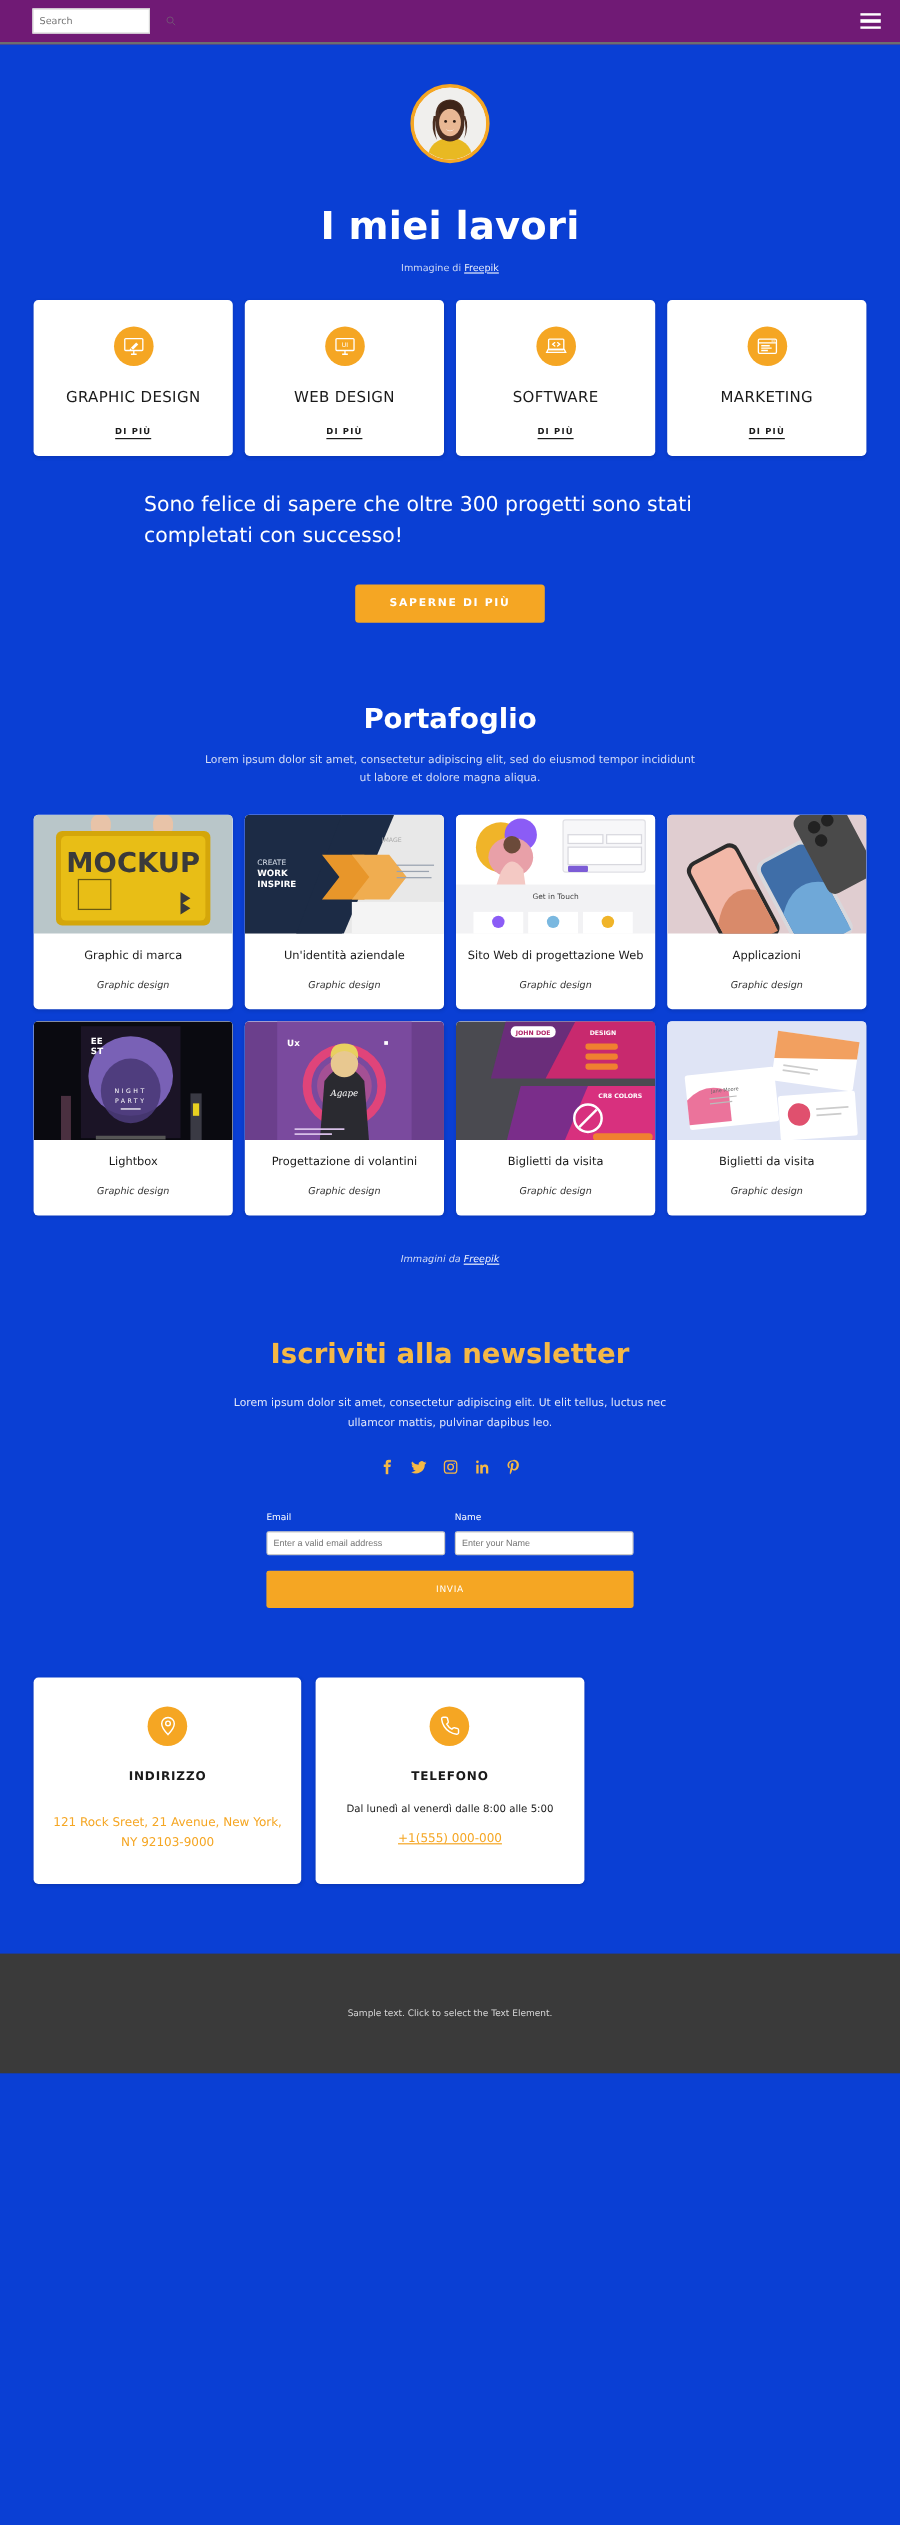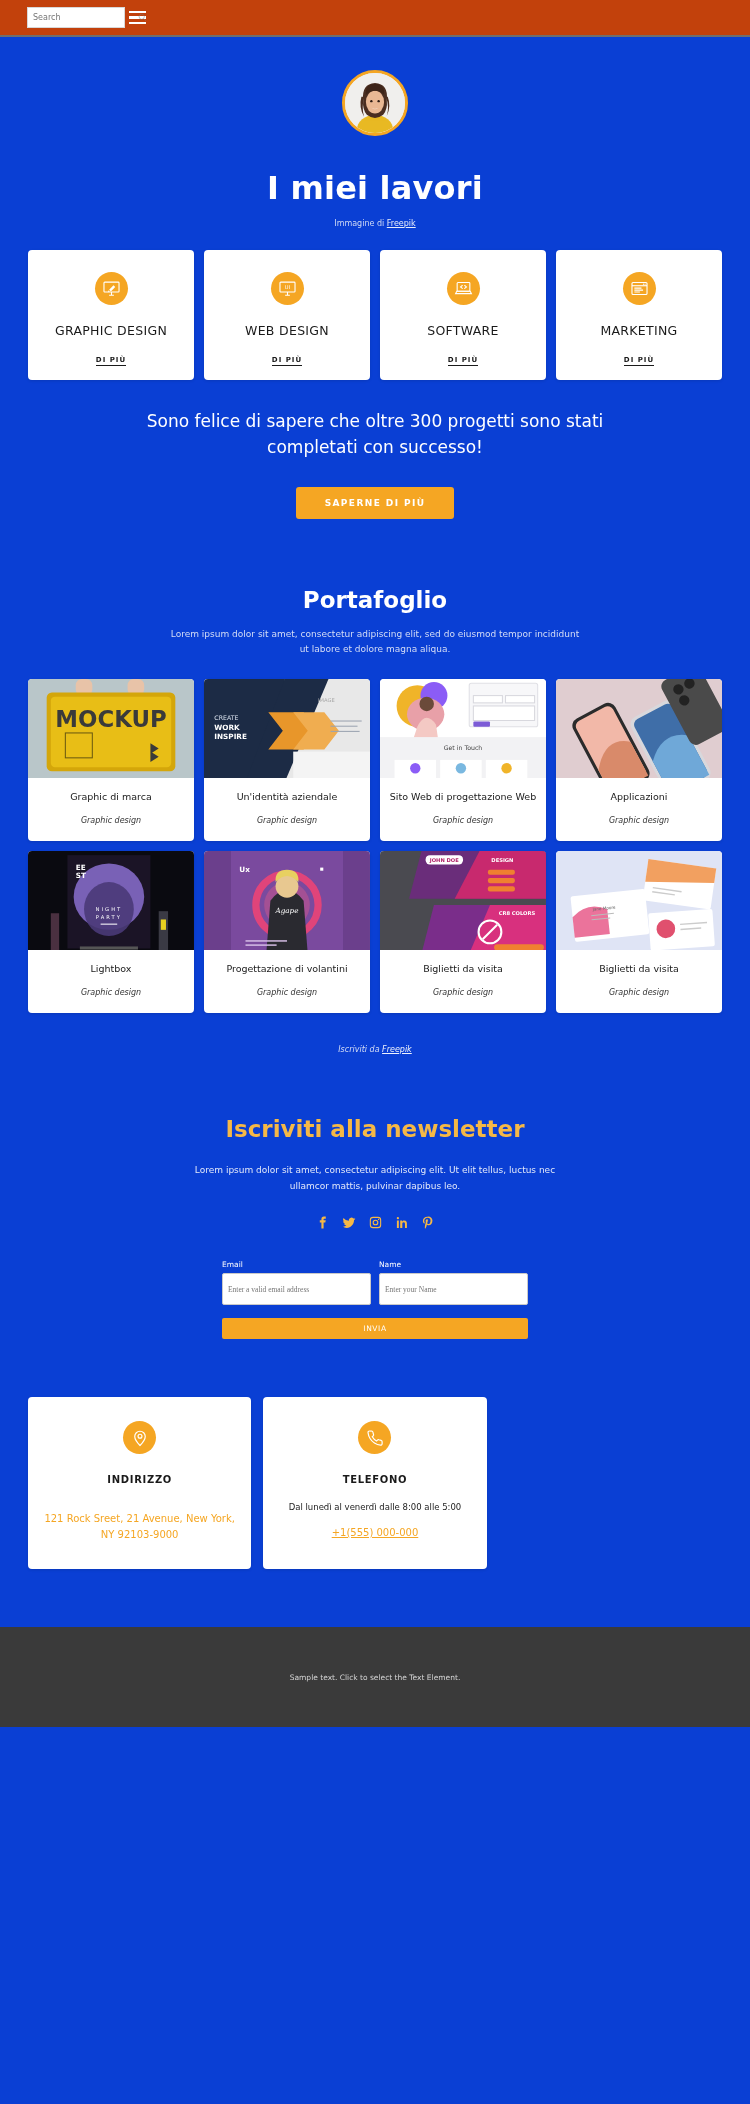--- a/index.html
+++ b/index.html
@@ -8,24 +8,24 @@
     font-family: "DejaVu Sans", "Liberation Sans", sans-serif;
     background: #0a3fd4;
     width: 750px;
     overflow-x: hidden;
   }
   .page { width: 750px; position: relative; background: #0a3fd4; }
 
   
   .topbar {
     height: 37px;
-    background: #c2410c;
+    background: #701a75;
     display: flex;
     align-items: center;
-    justify-content: flex-start;
+    justify-content: space-between;
     padding: 0 12px 0 27px;
     border-bottom: 2px solid #6e6e6e;
   }
   .search-box {
     width: 98px; height: 21px;
     background: #fff;
     border: 1px solid #d8d8d8;
     display: flex; align-items: center;
     padding: 0 5px;
     gap: 4px;
@@ -103,21 +103,21 @@
     font-weight: 700;
     letter-spacing: 1px;
     color: #1a1a1a;
     border-bottom: 1px solid #1a1a1a;
     padding-bottom: 1px;
     display: inline-block;
   }
 
   
   .stats {
-    text-align: center;
+    text-align: left;
     padding: 28px 120px 0;
     font-size: 17px;
     line-height: 1.55;
     color: #fff;
   }
   .cta-wrap { text-align: center; padding: 26px 0 0; }
   .cta-btn {
     display: inline-block;
     background: #f5a623;
     color: #fff;
@@ -188,34 +188,34 @@
     align-items: center;
   }
   .field { flex: 1; text-align: left; }
   .field label {
     display: block;
     font-size: 7.5px;
     color: #fff;
     margin-bottom: 4px;
   }
   .field input {
-    width: 100%; height: 32px;
+    width: 100%; height: 20px;
     border: 1px solid #c9c9c9;
     background: #fff;
     border-radius: 2px;
     font-size: 7.5px;
     padding: 0 5px;
     color: #555;
     outline: none;
-    font-family: Liberation Serif, serif;
+    font-family: Liberation Sans, sans-serif;
   }
   .submit-btn {
     margin: 13px auto 0;
     display: block;
-    width: 306px; height: 21px;
+    width: 306px; height: 31px;
     background: #f5a623;
     border: none; border-radius: 2px;
     color: #fff;
     font-size: 7.5px;
     letter-spacing: .6px;
     cursor: pointer;
     font-family: "DejaVu Sans", "Liberation Sans", sans-serif;
   }
 
   
@@ -568,21 +568,21 @@
         </div>
         <div class="pf-body">
           <div class="pf-name">Biglietti da visita</div>
           <div class="pf-cat">Graphic design</div>
         </div>
       </div>
 
     </div>
 
     <div class="pf-credit">
-      <span>Iscriviti da </span><a href="#">Freepik</a>
+      <span>Immagini da </span><a href="#">Freepik</a>
     </div>
   </div>
 
   <div class="news">
     <div class="news-title">Iscriviti alla newsletter</div>
     <div class="news-sub">Lorem ipsum dolor sit amet, consectetur adipiscing elit. Ut elit tellus, luctus nec ullamcor mattis, pulvinar dapibus leo.</div>
 
     <div class="socials">
       <a href="#">
         <svg width="13" height="13" viewBox="0 0 24 24" fill="#f5b846">

